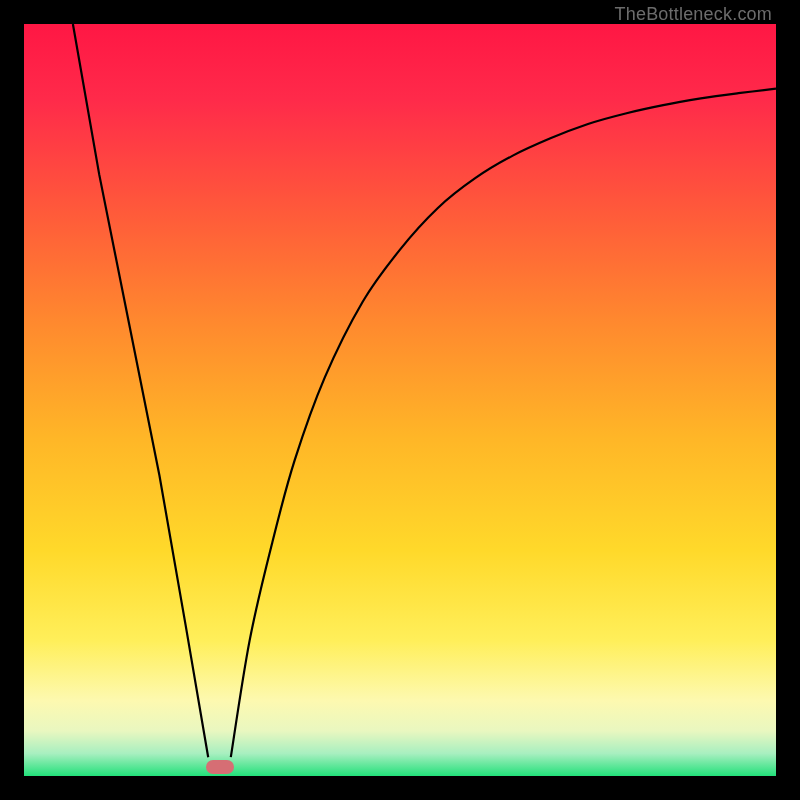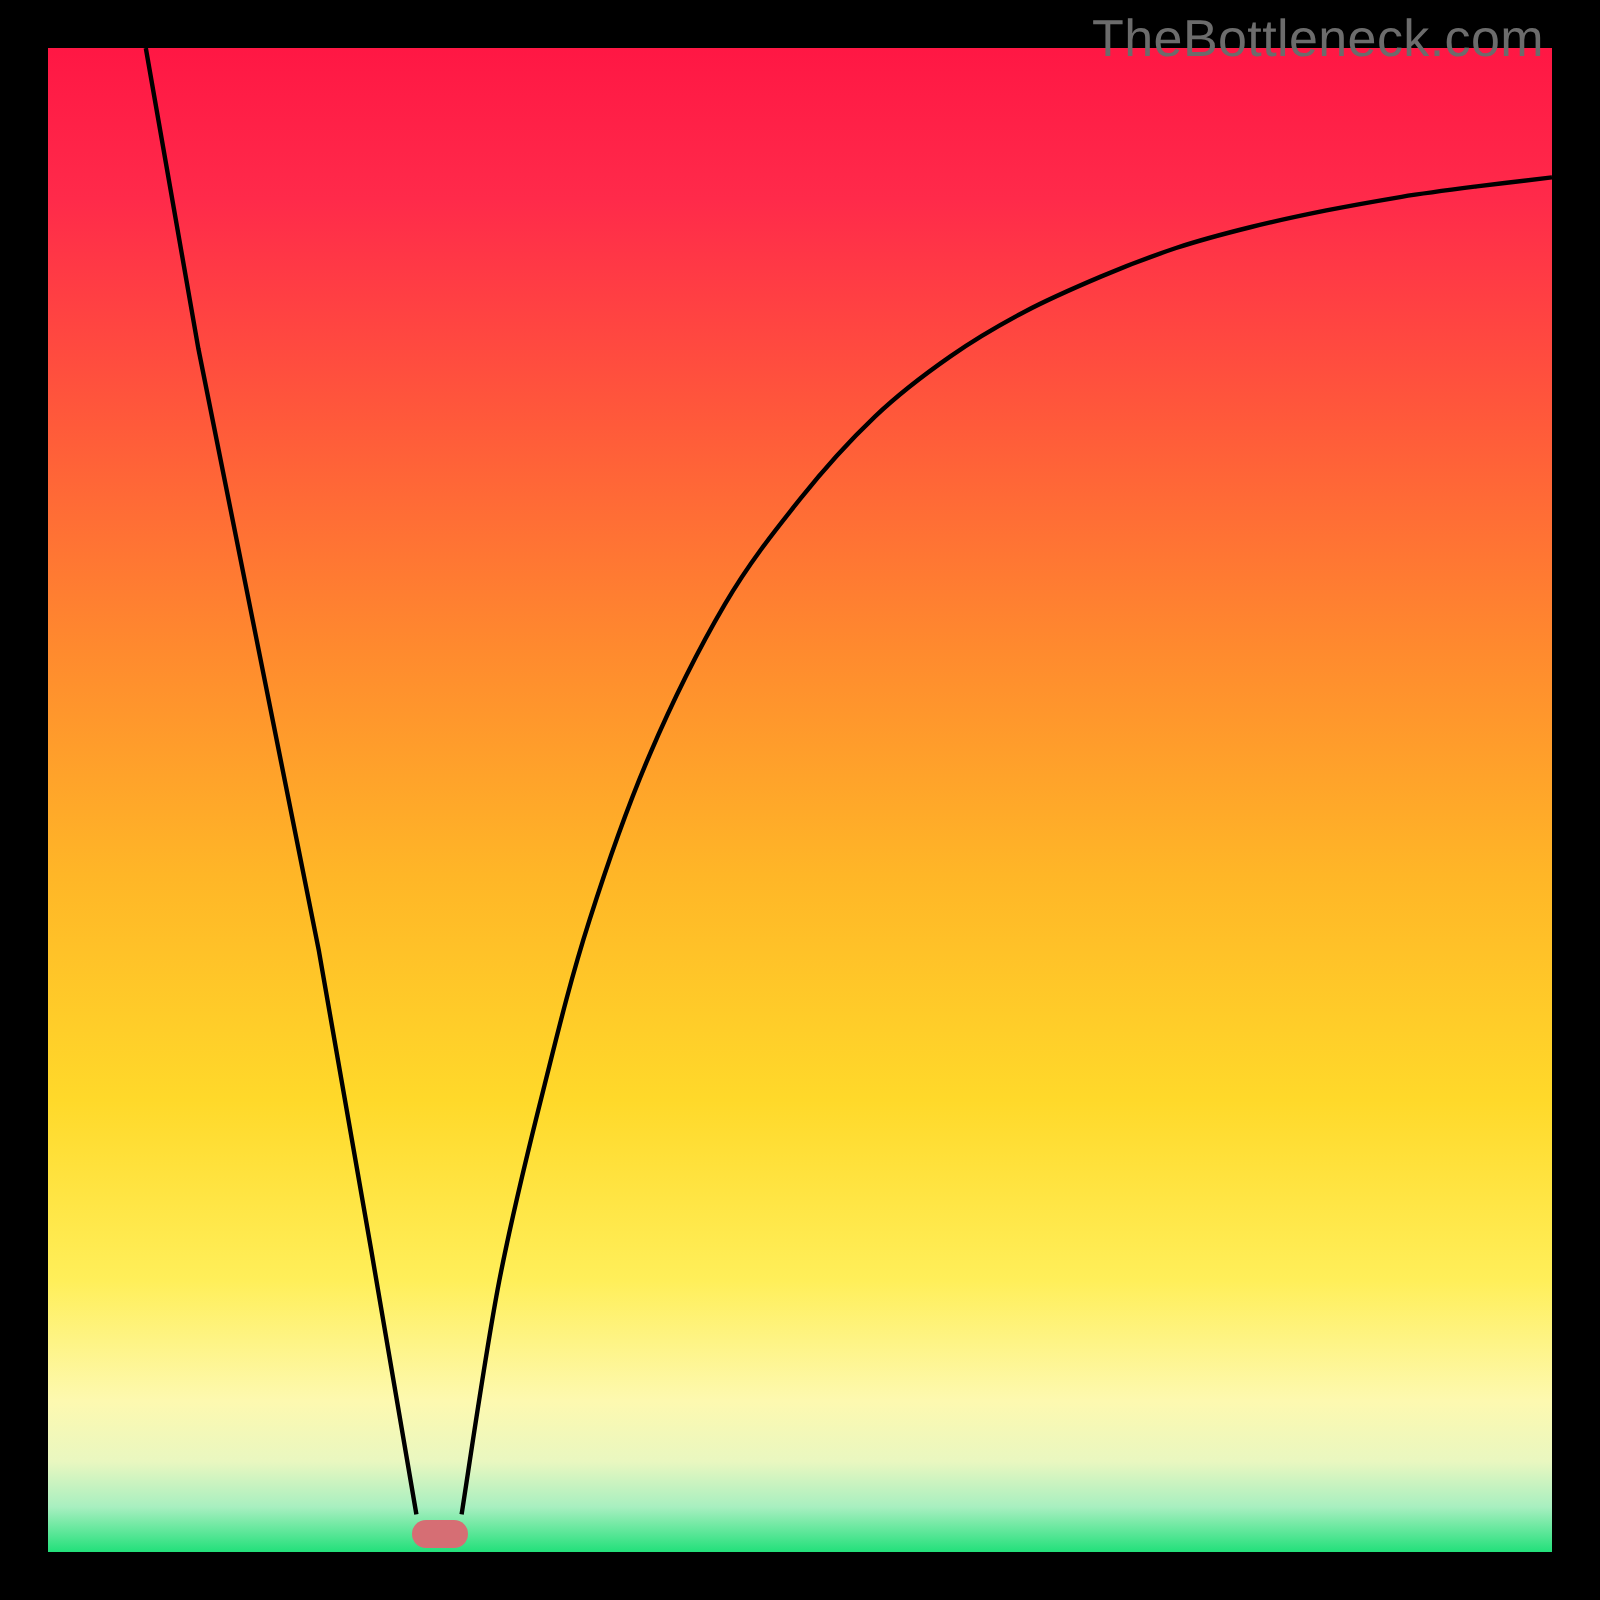--- a/index.html
+++ b/index.html
@@ -23,21 +23,21 @@
     position: absolute;
     left: 0;
     top: 0;
     width: 752px;
     height: 752px;
   }
   .watermark {
     position: absolute;
     top: 4px;
     right: 28px;
-    font-size: 26px;
+    font-size: 18px;
     font-weight: 500;
     color: #6c6c6c;
     letter-spacing: 0.2px;
   }
   .curve {
     position: absolute;
     left: 0;
     top: 0;
     width: 752px;
     height: 752px;

